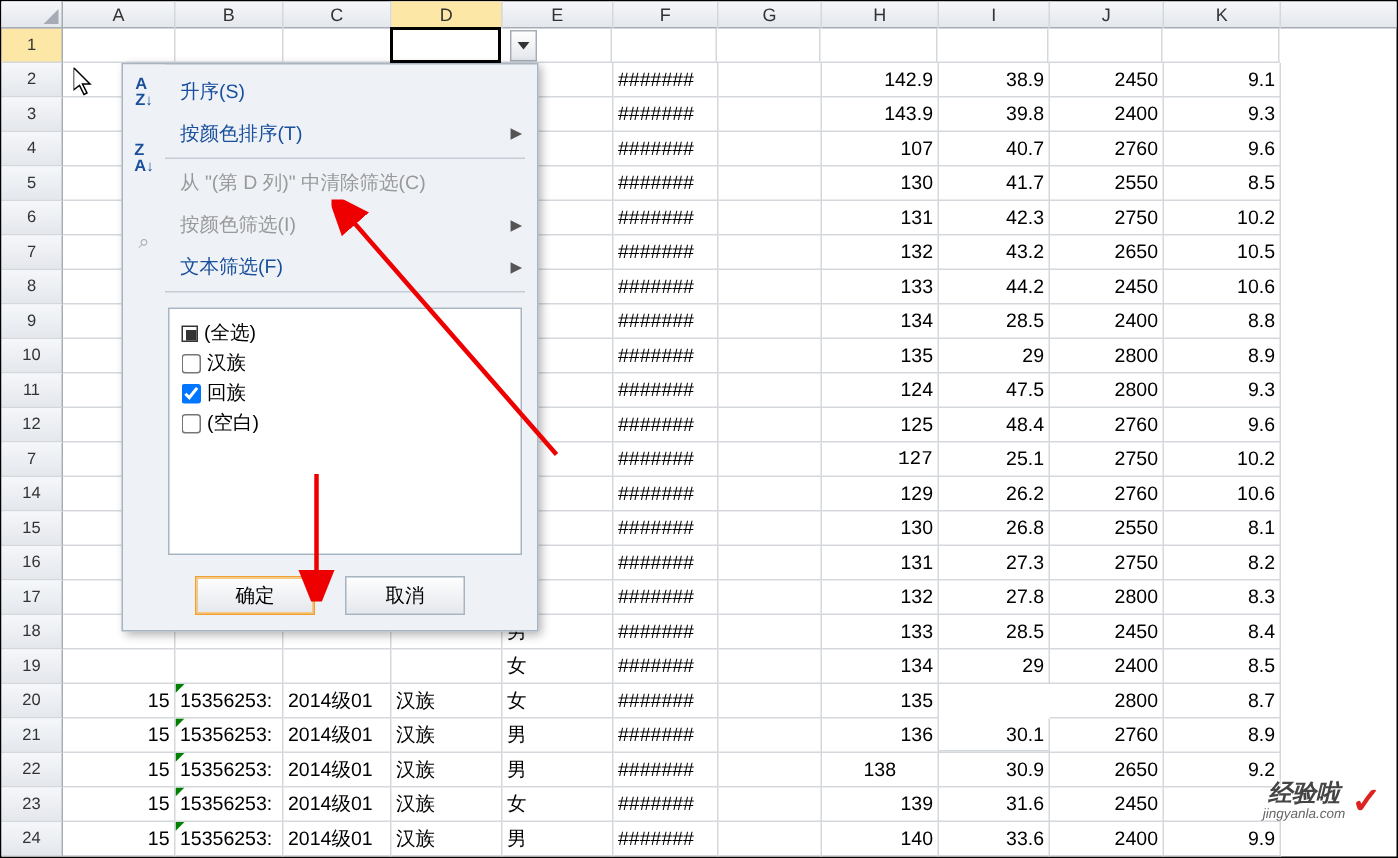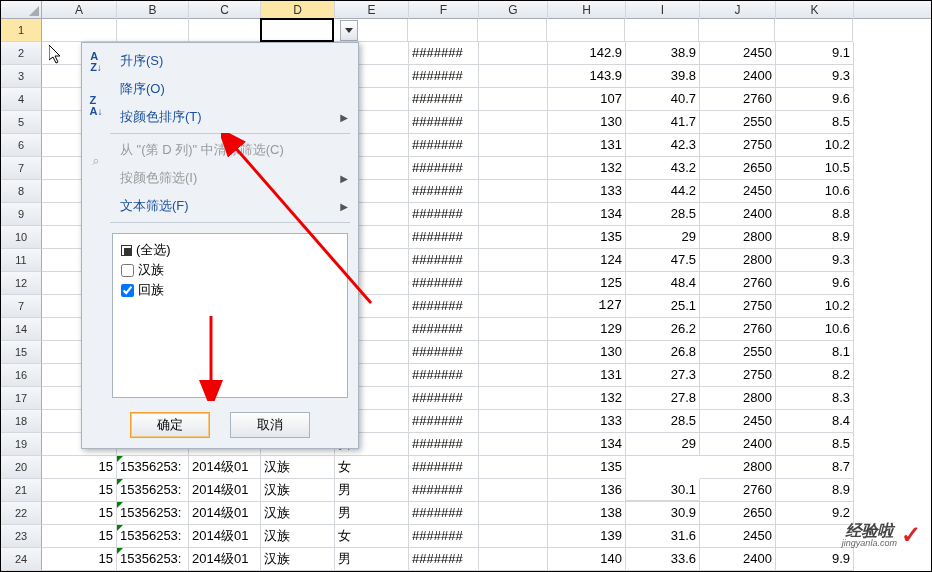--- a/index.html
+++ b/index.html
@@ -384,21 +384,21 @@
           <div class="cell right" style="width: 78px; position: relative;">8.9</div>
         </div>
         <div class="grid-row">
           <div class="cell right" style="width: 75px; position: relative;">15</div>
           <div class="cell left" style="width: 72px; position: relative;">15356253:<span class="green-tri" style="top: 0px; left: 0px;"></span></div>
           <div class="cell left" style="width: 72px; position: relative;">2014级01</div>
           <div class="cell left" style="width: 74px; position: relative;">汉族</div>
           <div class="cell left" style="width: 74px; position: relative;">男</div>
           <div class="cell left" style="width: 70px; position: relative;">#######</div>
           <div class="cell left" style="width: 69px; position: relative;"></div>
-          <div class="cell right" style="width: 78px; position: relative;">138</div>
+          <div class="cell right" style="width: 78px; position: relative; text-align: center;">138</div>
           <div class="cell right" style="width: 74px; position: relative;">30.9</div>
           <div class="cell right" style="width: 76px; position: relative;">2650</div>
           <div class="cell right" style="width: 78px; position: relative;">9.2</div>
         </div>
         <div class="grid-row">
           <div class="cell right" style="width: 75px; position: relative;">15</div>
           <div class="cell left" style="width: 72px; position: relative;">15356253:<span class="green-tri" style="top: 0px; left: 0px;"></span></div>
           <div class="cell left" style="width: 72px; position: relative;">2014级01</div>
           <div class="cell left" style="width: 74px; position: relative;">汉族</div>
           <div class="cell left" style="width: 74px; position: relative;">女</div>
@@ -433,23 +433,20 @@
 <div class="filter-menu">
   <div class="filter-menu-inner">
     <div class="icon-col">
       <div class="sort-icon">A<br>Z<span class="arrow">↓</span></div>
       <div class="sort-icon">Z<br>A<span class="arrow">↓</span></div>
       <div class="clear-filter-icon">⌕</div>
     </div>
     <div class="menu-list">
       <div class="menu-item">
         <span><span>升序(S)</span></span>
-      </div>
-      <div class="menu-item">
-        <span><span>降序(O)</span></span>
       </div>
       <div class="menu-item">
         <span>按颜色排序(T)</span>
         <span class="chevron">▶</span>
       </div>
       <div class="menu-divider"></div>
       <div class="menu-item disabled">
         <span>从 "(第 D 列)" 中清除筛选(C)</span>
       </div>
       <div class="menu-item disabled">
@@ -469,20 +466,24 @@
       <span>(全选)</span>
     </div>
     <div class="checkbox-item">
       <input type="checkbox" style="">
       <span>汉族</span>
     </div>
     <div class="checkbox-item">
       <input type="checkbox" checked="" style="">
       <span>回族</span>
     </div>
+    <div class="checkbox-item">
+      <input type="checkbox" style="">
+      <span>(空白)</span>
+    </div>
   </div>
   <div class="button-row">
     <button class="btn primary">确定</button>
     <button class="btn">取消</button>
   </div>
 </div>
 
 <svg class="red-arrow-1" width="160" height="180">
   <defs>
       <marker id="ah1" markerWidth="12" markerHeight="12" refX="2" refY="4" orient="auto">

